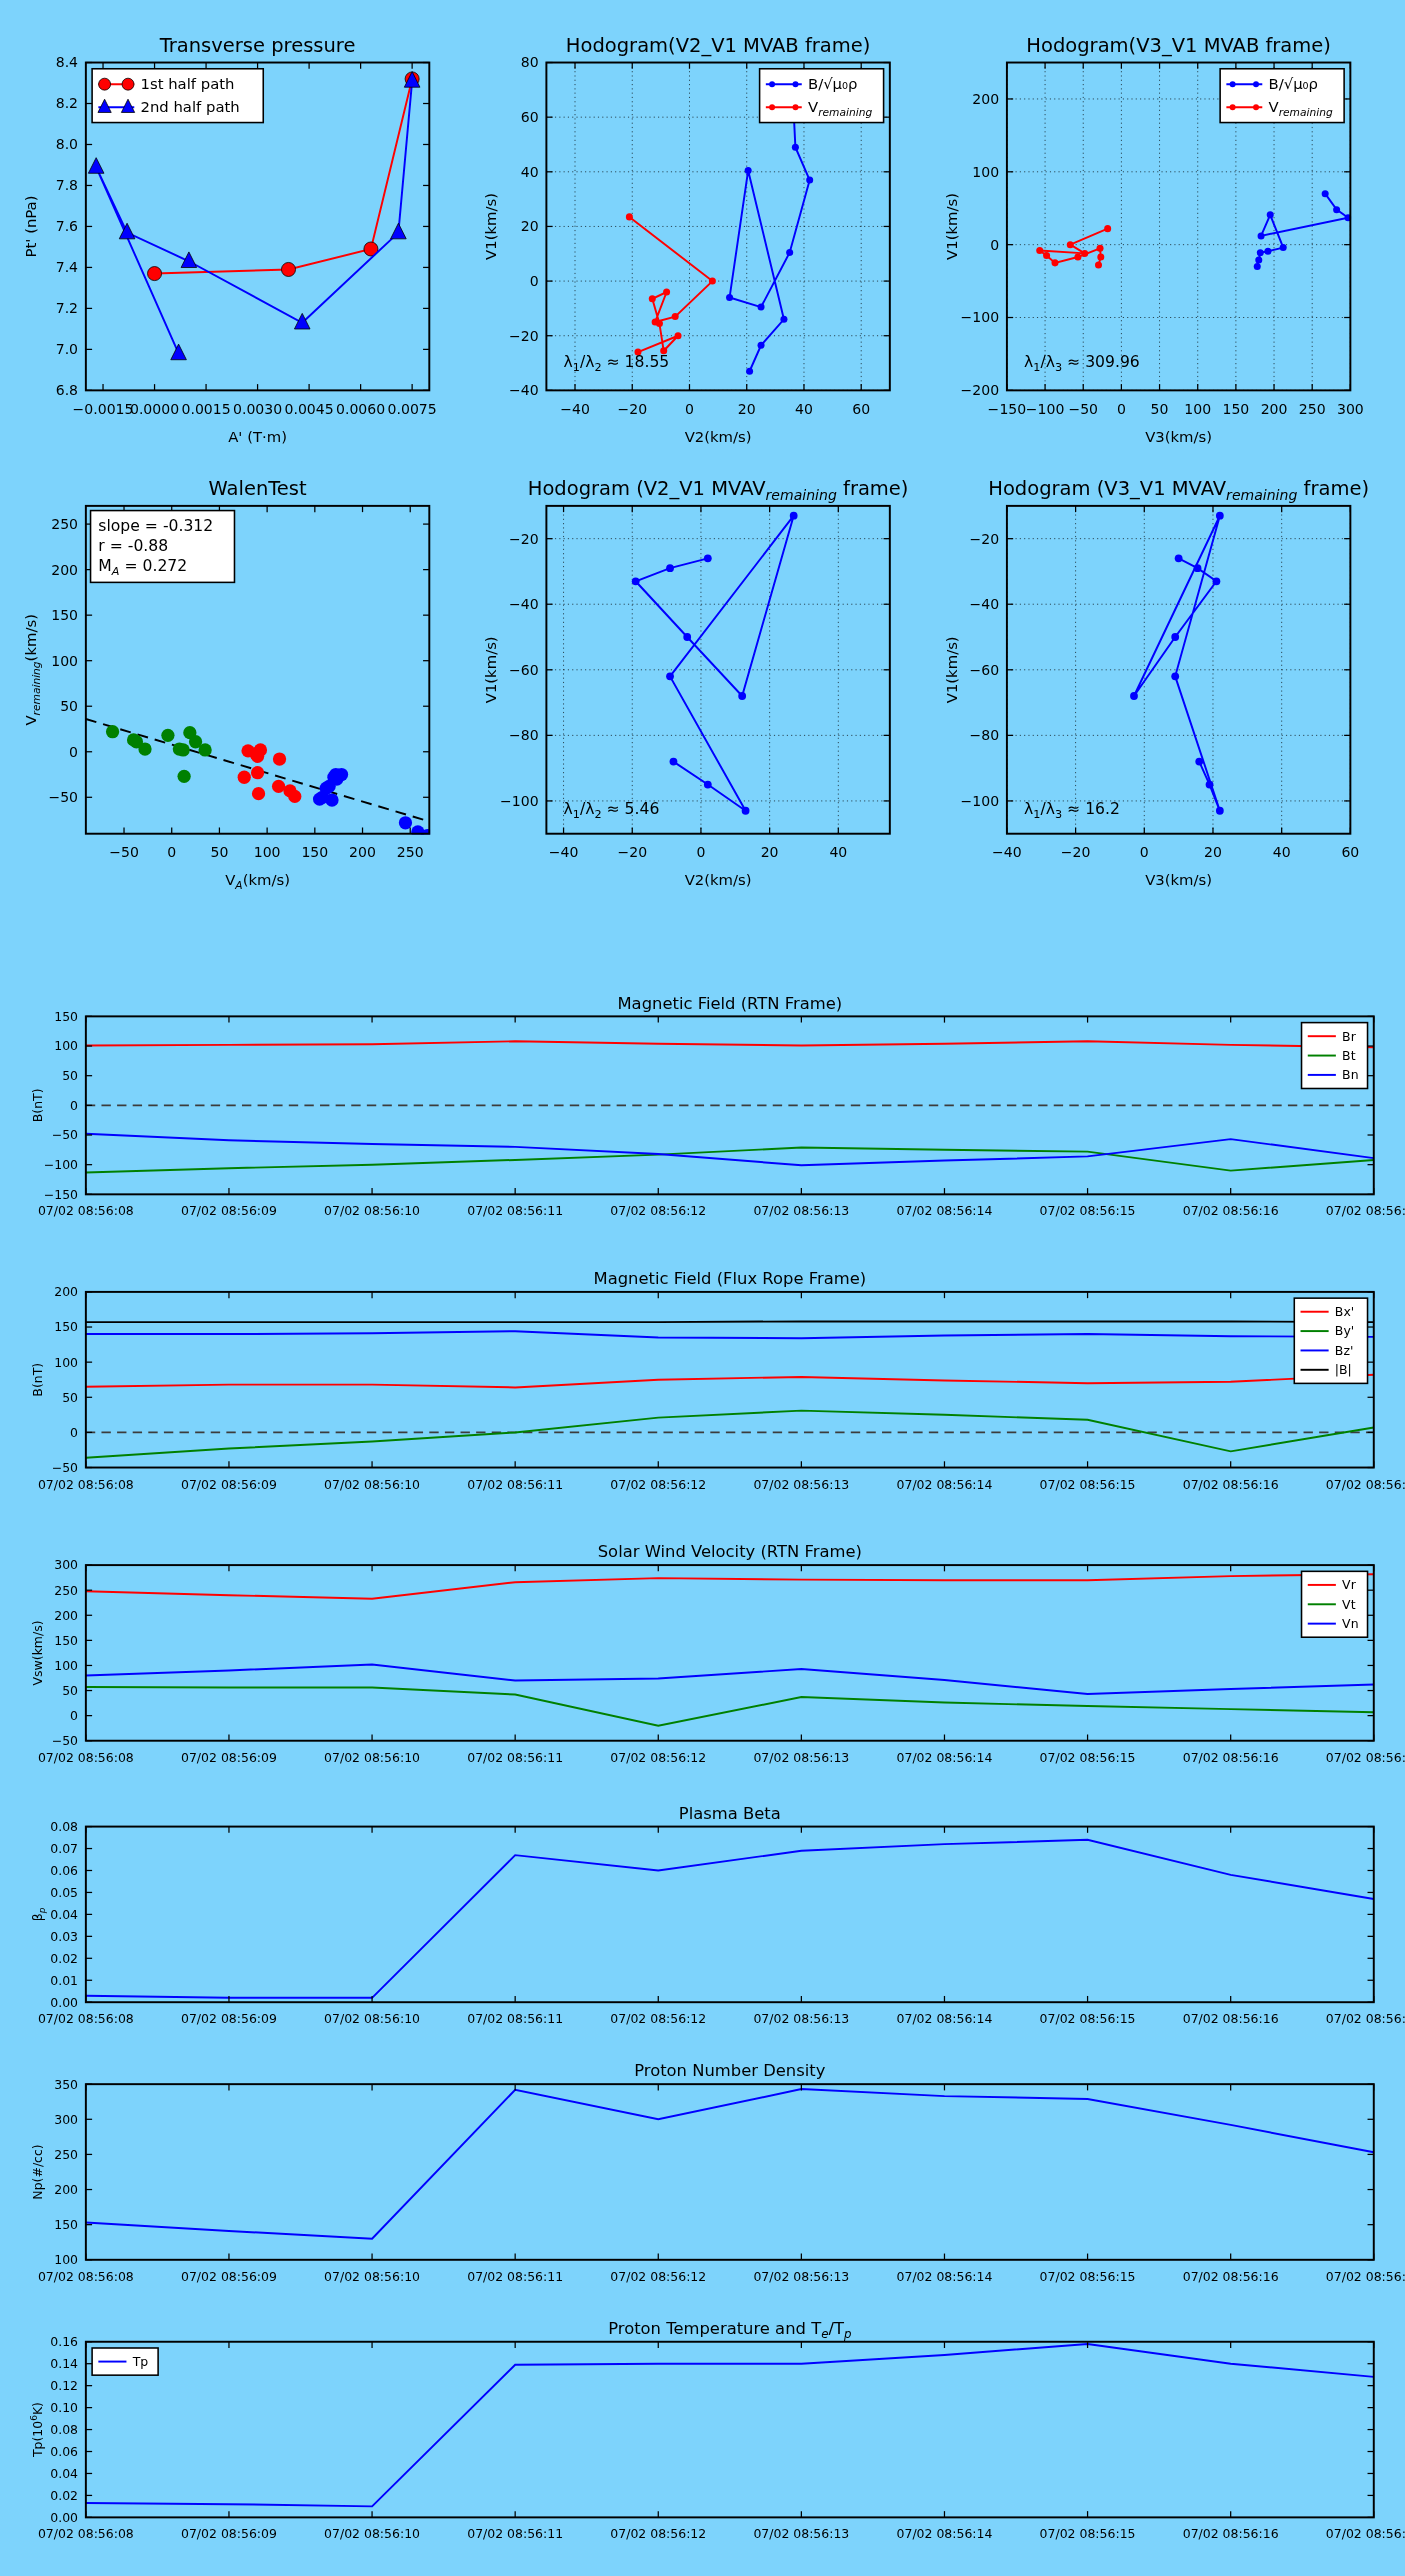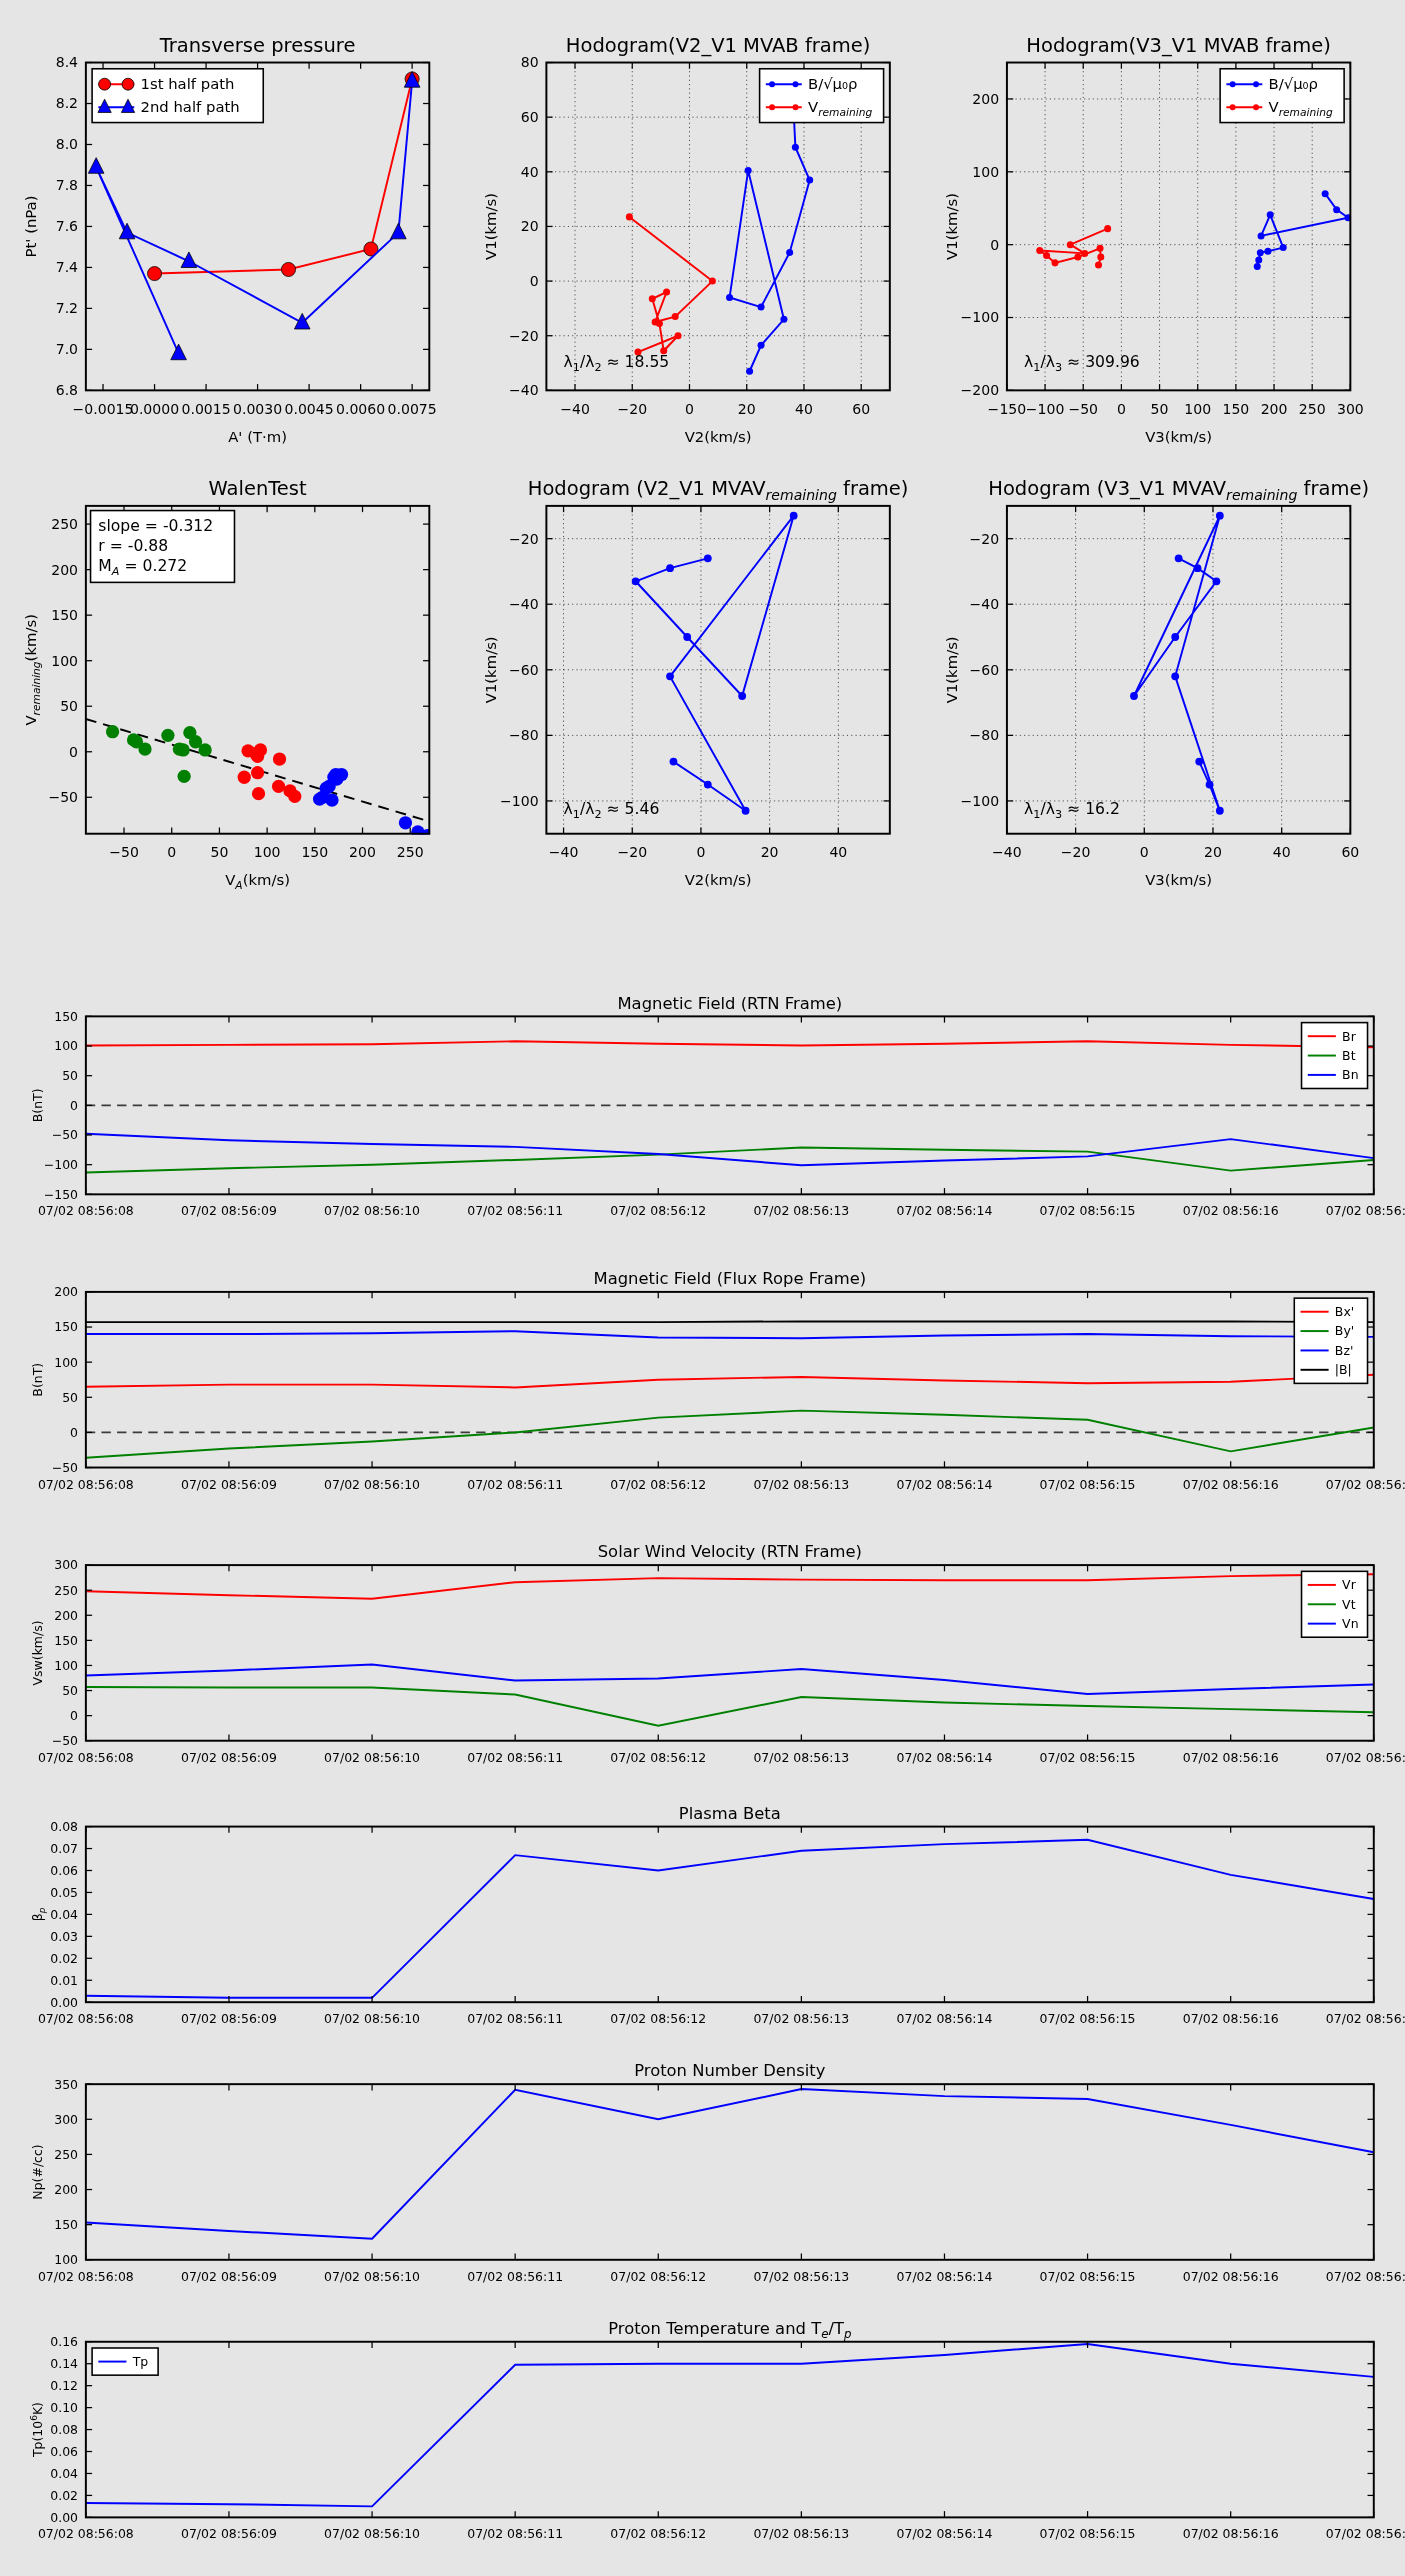--- a/index.html
+++ b/index.html
@@ -1,16 +1,16 @@
 <!DOCTYPE html>
 <html style="font-size:12.5px"><head>
 <meta charset="utf-8">
 <style>
   html,body{margin:0;padding:0;background:#ffffff;}
-  .figure{position:relative;width:1405px;height:2576px;background:#e5e5e5;overflow:hidden;
+  .figure{position:relative;width:1405px;height:2576px;background:#7dd3fc;overflow:hidden;
           font-family:"DejaVu Sans", sans-serif;}
   svg text{font-family:"DejaVu Sans", sans-serif;}
 </style>
 </head>
 <body>
 
 <div class="figure">
   <svg id="canvas" width="1405" height="2576" viewBox="0 0 1800 3300">
       <defs>
         <clipPath id="cp0">

